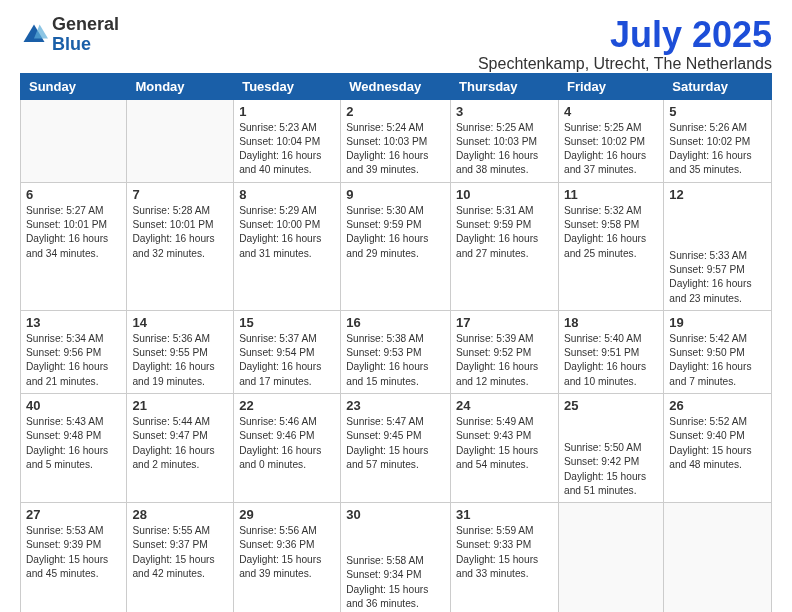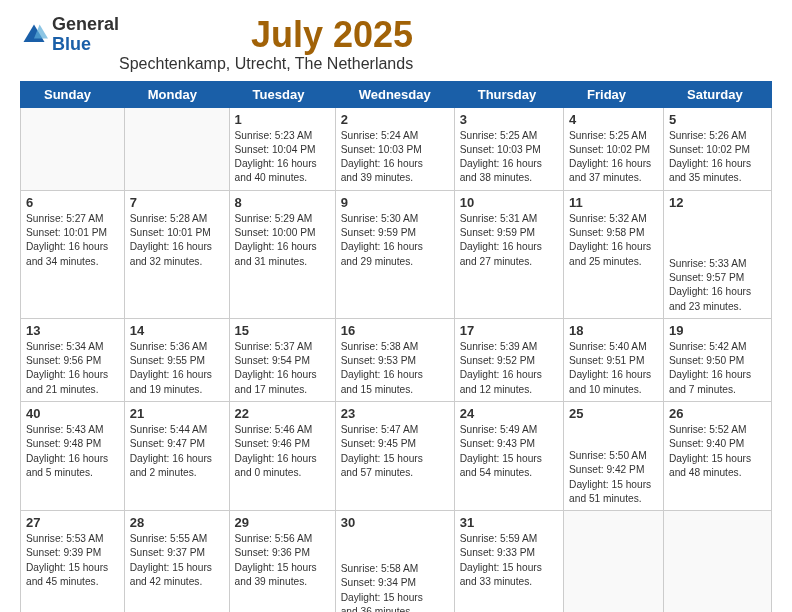--- a/index.html
+++ b/index.html
@@ -1,28 +1,28 @@
 <!DOCTYPE html>
 <html><head>
   <meta charset="utf-8">
   <style>
     * { box-sizing: border-box; margin: 0; padding: 0; }
     body { font-family: Arial, sans-serif; background: #fff; width: 792px; min-height: 612px; }
     .page { width: 792px; padding: 15px 20px; }
-    .header { display: flex; align-items: flex-start; margin-bottom: 8px; }
+    .header { display: flex; justify-content: space-between; align-items: flex-start; }
     .logo { display: flex; align-items: center; }
     .logo-text { display: flex; flex-direction: column; line-height: 1.1; }
     .logo-general { font-size: 18px; font-weight: bold; color: #333; }
     .logo-blue { font-size: 18px; font-weight: bold; color: #1a5fa8; }
     .logo-icon { width: 28px; height: 28px; margin-right: 4px; }
     .title-block { text-align: right; }
-    .main-title { font-size: 36px; font-weight: bold; color: #a16207; line-height: 1.1; }
+    .main-title { font-size: 36px; font-weight: bold; color: #1d4ed8; line-height: 1.1; }
     .subtitle { font-size: 16px; color: #333; }
     .calendar { width: 100%; border-collapse: collapse; }
-    .calendar thead th { background: #1a5fa8; color: #fff; text-align: left; padding: 5px 23px; font-size: 13px; border: 1px solid #1a5fa8; }
+    .calendar thead th { background: #1a5fa8; color: #fff; text-align: left; padding: 5px 8px; font-size: 13px; border: 1px solid #1a5fa8; }
     .calendar tbody td { border: 1px solid #ccc; vertical-align: top; padding: 4px 5px; width: 113px; min-height: 80px; font-size: 10.5px; color: #333; }
     .day-num { font-size: 13px; font-weight: bold; display: block; margin-bottom: 2px; }
     .cell-content { font-size: 10.2px; line-height: 1.4; color: #333; }
     .empty { background: #f9f9f9; }
   </style>
 </head>
 <body>
 
 <div class="page">
   <div class="header">

